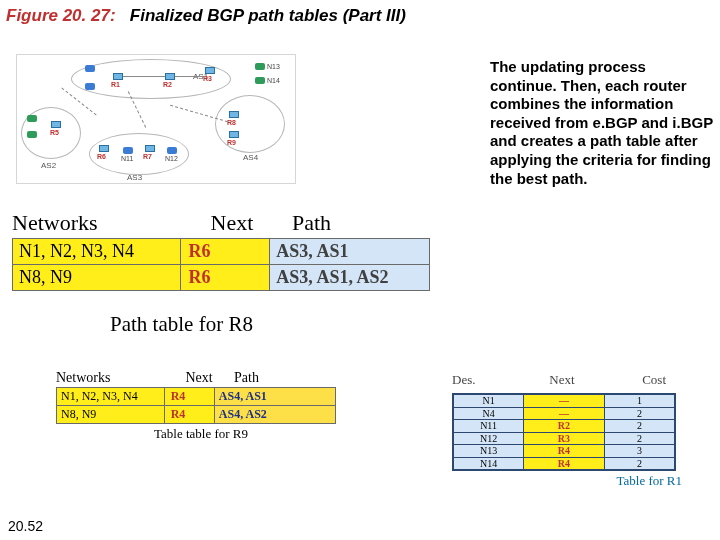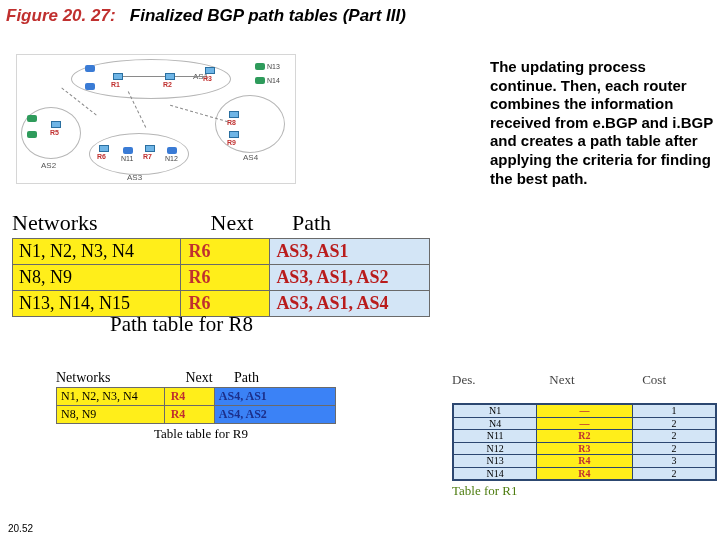--- a/index.html
+++ b/index.html
@@ -37,46 +37,46 @@
   .dlink { position:absolute; border-top:1px dashed #8a8a8a; height:0; }
 
   
   .main-table-wrap { position:absolute; top:210px; left:12px; width:430px; }
   .headers { display:flex; font-family: 'Times New Roman', serif; font-size:22px; color:#000; }
   .headers div:nth-child(1){ width:170px;} .headers div:nth-child(2){ width:100px; text-align:center;} .headers div:nth-child(3){ width:150px; padding-left:10px;}
   table.r8 { border-collapse: collapse; width: 418px; margin-top:2px; }
   table.r8 td { border:1px solid #6a6a6a; font-family:'Times New Roman',serif; font-size:18px; padding:2px 6px; }
   table.r8 tr td:nth-child(1){ width:168px; background:#ffee1a; color:#000; }
   table.r8 tr td:nth-child(2){ width:90px; background:#ffee1a; color:#c0302f; font-weight:bold; text-align:left; padding-left:8px;}
-  table.r8 tr td:nth-child(3){ width:160px; background:#d3e5f6; color:#b91c1c; font-weight:bold;}
+  table.r8 tr td:nth-child(3){ width:160px; background:#d3e5f6; color:#404040; font-weight:bold;}
   .r8-caption { position:absolute; top:312px; left:110px; font-family:'Times New Roman',serif; font-size:21px; }
 
   
   .r9-wrap { position:absolute; top:370px; left:56px; width:290px; }
   .headers9 { display:flex; font-family: 'Times New Roman', serif; font-size:14px; color:#000; }
   .headers9 div:nth-child(1){ width:114px;} .headers9 div:nth-child(2){ width:58px; text-align:center;} .headers9 div:nth-child(3){ width:110px; padding-left:6px;}
   table.r9 { border-collapse: collapse; width:280px; margin-top:1px;}
   table.r9 td { border:1px solid #6a6a6a; font-family:'Times New Roman',serif; font-size:12px; padding:1px 4px;}
   table.r9 tr td:nth-child(1){ width:114px; background:#ffee1a;}
   table.r9 tr td:nth-child(2){ width:52px; background:#ffee1a; color:#c0302f; font-weight:bold; text-align:left; padding-left:6px;}
-  table.r9 tr td:nth-child(3){ width:128px; background:#3b82f6; color:#1c2f8a; font-weight:bold;}
+  table.r9 tr td:nth-child(3){ width:128px; background:#fde047; color:#1c2f8a; font-weight:bold;}
   .r9-caption { text-align:center; font-family:'Times New Roman',serif; font-size:13px; margin-top:2px;}
 
   
   .r1-wrap { position:absolute; top:372px; left:452px; width:230px; }
   .headers1 { display:flex; font-family:'Times New Roman',serif; font-size:13px; color:#444; }
   .headers1 div:nth-child(1){ width:70px;} .headers1 div:nth-child(2){ width:80px; text-align:center;} .headers1 div:nth-child(3){ width:70px; text-align:right; padding-right:6px;}
-  table.r1 { border-collapse: collapse; width: 265px; margin-top:15px; border:2px solid #2c4770;}
+  table.r1 { border-collapse: collapse; width: 224px; margin-top:5px; border:2px solid #2c4770;}
   table.r1 td { border:1px solid #2c4770; font-family:'Times New Roman',serif; font-size:10px; text-align:center; padding:0 4px; line-height:1.15;}
   table.r1 tr td:nth-child(1){ width:70px; background:#d3e5f6; color:#000;}
   table.r1 tr td:nth-child(2){ width:80px; background:#ffee1a; color:#c0302f; font-weight:bold;}
   table.r1 tr td:nth-child(3){ width:70px; background:#d3e5f6; color:#000;}
-  .r1-caption { text-align:left; font-family:'Times New Roman',serif; font-size:13px; margin-top:2px; color:#4d7c0f;}
-
-  .footer { position:absolute; bottom:6px; left:8px; font-size:10px; color:#000; }
+  .r1-caption { text-align:right; font-family:'Times New Roman',serif; font-size:13px; margin-top:2px; color:#0369a1;}
+
+  .footer { position:absolute; bottom:6px; left:8px; font-size:14px; color:#000; }
 </style>
 </head>
 <body>
 
 <div class="figure-title">
   <span>Figure 20. 27:</span>&nbsp;&nbsp;
   <span class="subtitle">Finalized BGP path tables (Part III)</span>
 </div>
 
 <div class="side-paragraph">The updating process continue. Then, each router combines the information received from e.BGP and i.BGP and creates a path table after applying the criteria for finding the best path.</div>
@@ -143,25 +143,20 @@
         <tr>
           <td>N1, N2, N3, N4</td>
           <td>R6</td>
           <td>AS3, AS1</td>
         </tr>
     <tr>
           <td>N8, N9</td>
           <td>R6</td>
           <td>AS3, AS1, AS2</td>
         </tr>
-    <tr>
-          <td>N13, N14, N15</td>
-          <td>R6</td>
-          <td>AS3, AS1, AS4</td>
-        </tr>
   </tbody>
     </table>
 </div>
 <div class="r8-caption">Path table for R8</div>
 
 <div class="r9-wrap">
   <div class="headers9">
     <div>Networks</div>
     <div>Next</div>
     <div>Path</div>

